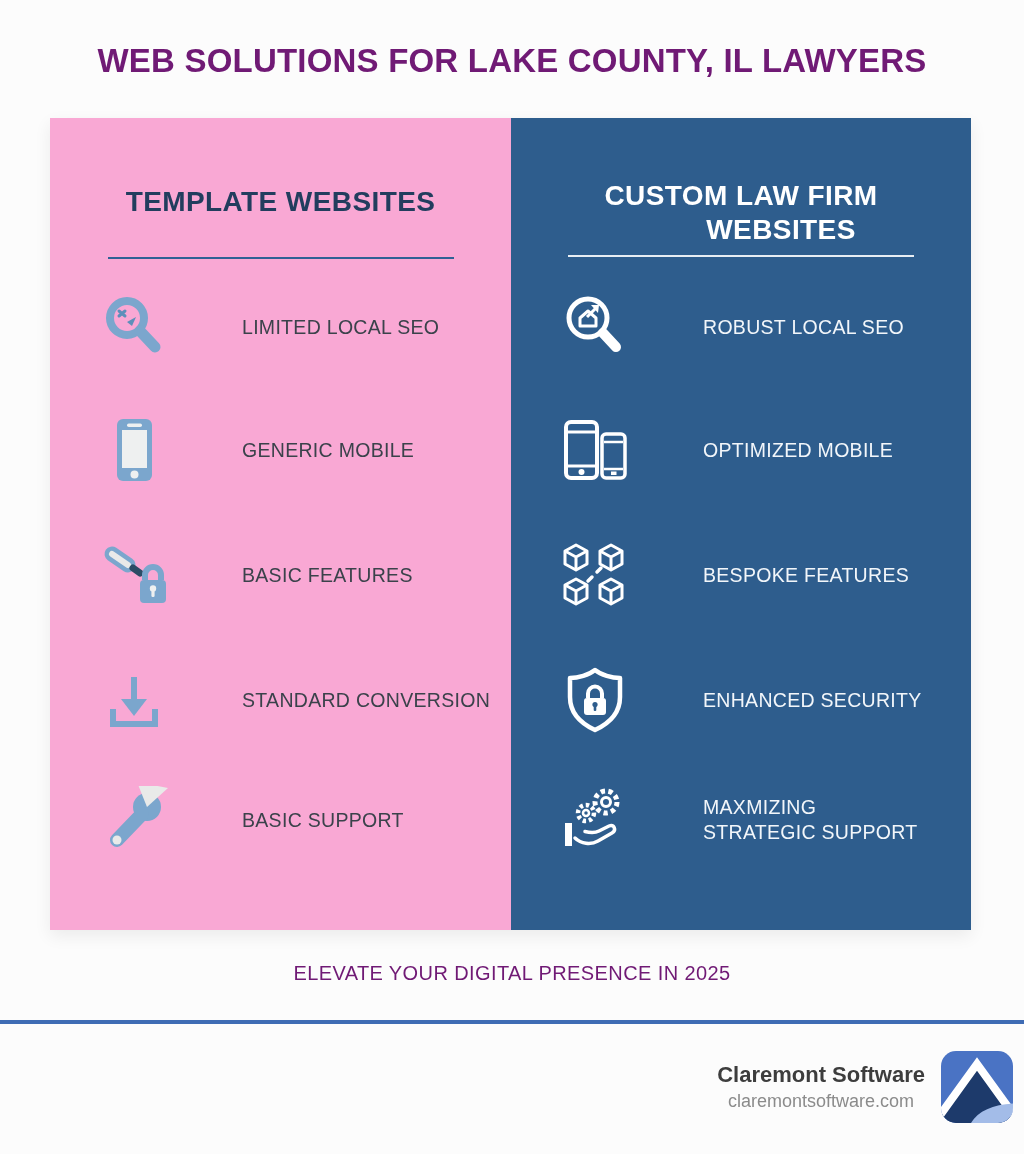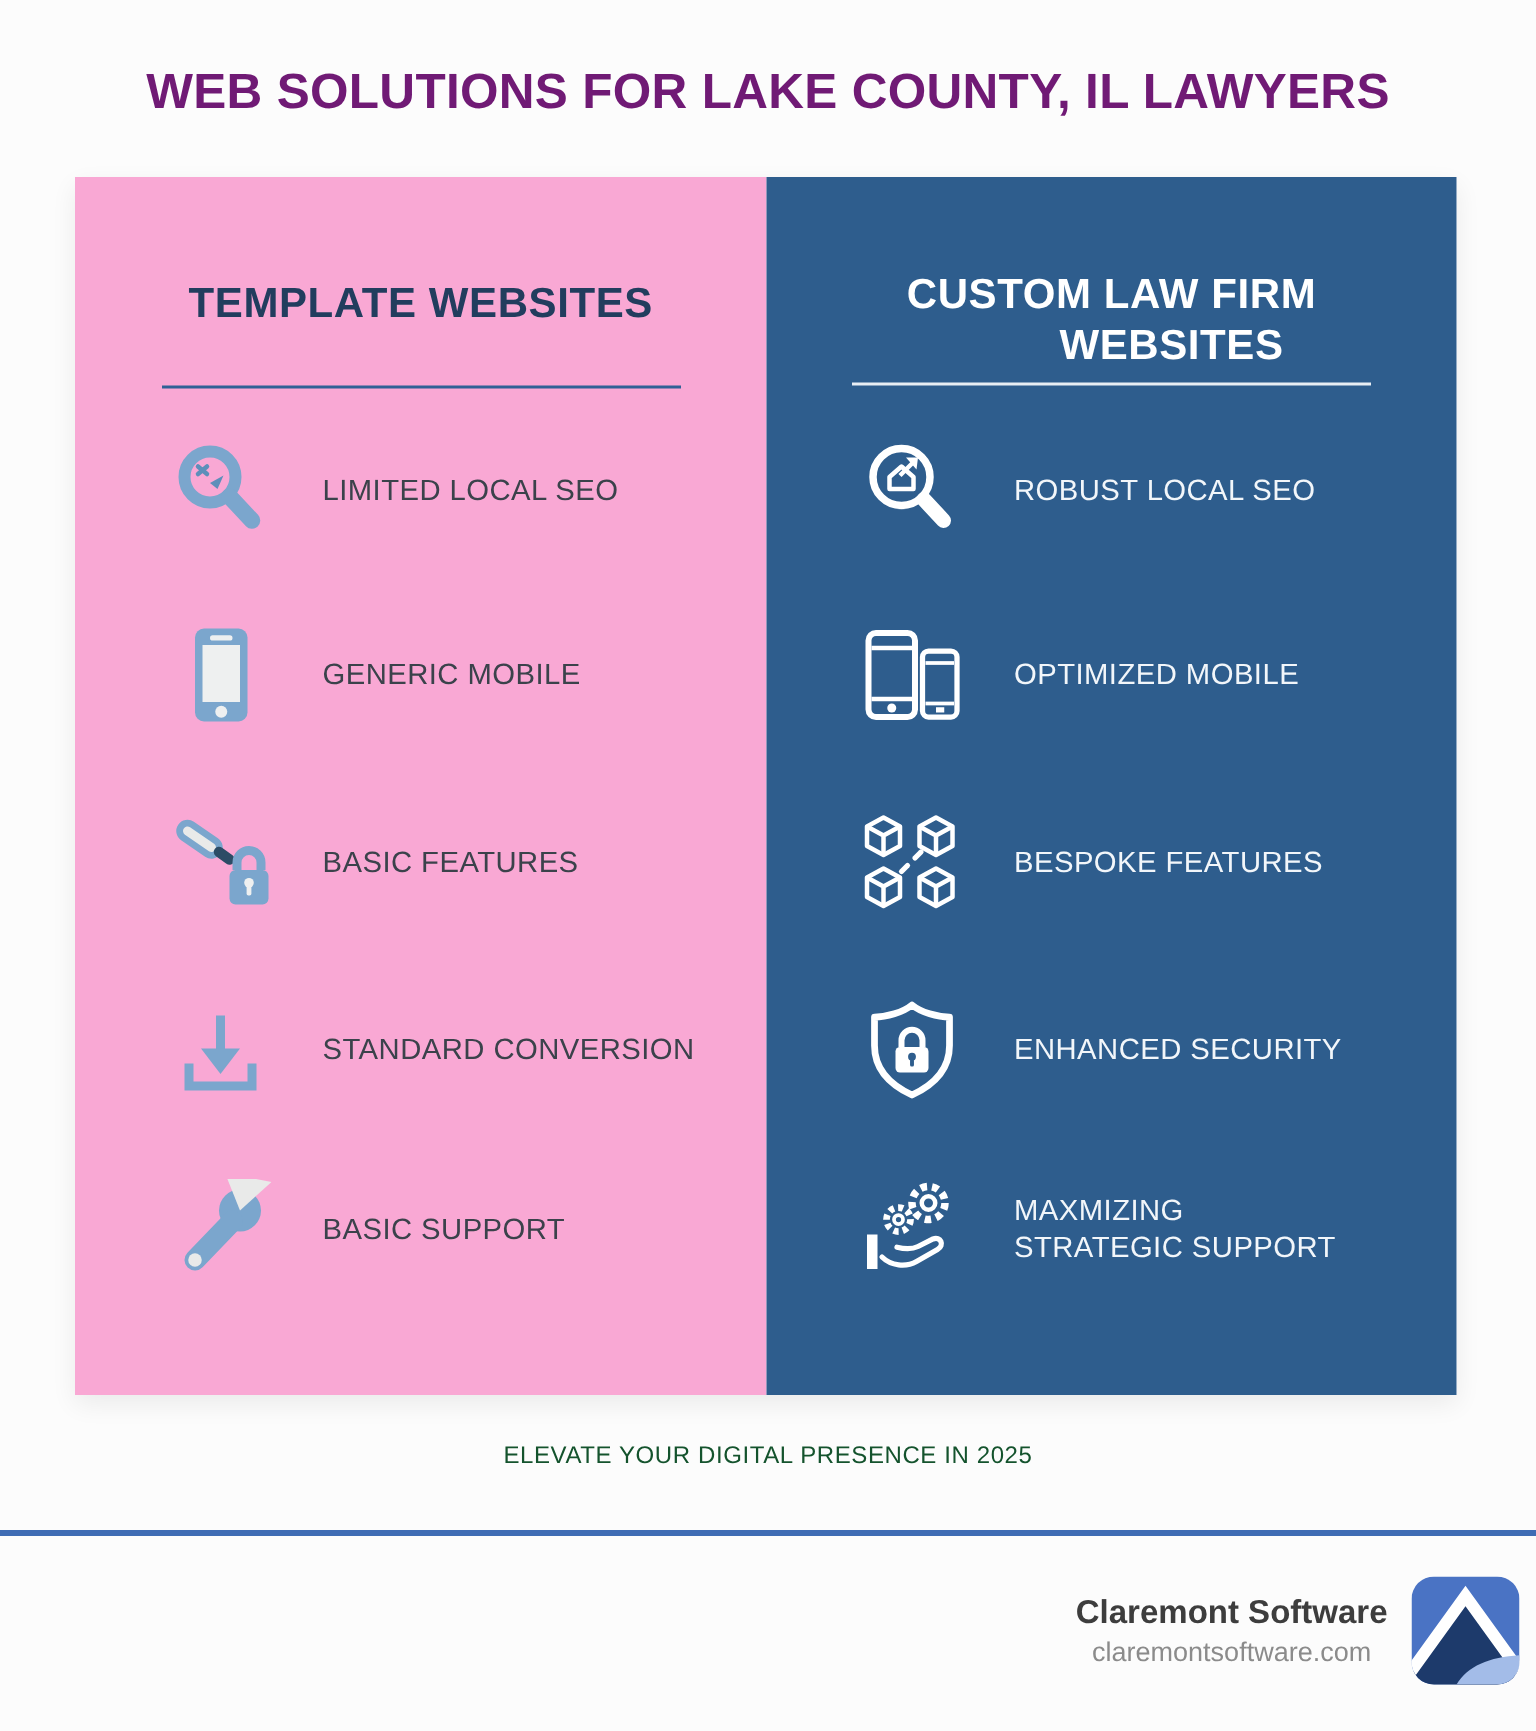--- a/index.html
+++ b/index.html
@@ -34,39 +34,39 @@
   .hdr-line2 { position:relative; left:40px; }
 
   .underline {
     position:absolute; top:139px; left:50%; transform:translateX(-50%);
     width:346px; height:2px;
   }
   .panel-left  .underline { background:#2f6195; }
   .panel-right .underline { background:#e8eef4; top:137px; }
 
   .item {
-    position:absolute; left:63px; height:68px;
-    display:flex; align-items:center;
+    position:absolute; left:50px; height:68px;
+    display:flex; align-items:center;gap:40px;
   }
   .item .icon { width:68px; height:68px; flex:0 0 68px; }
   .item .text {
     margin-left:34px;
     display:flex; flex-direction:column; justify-content:center;
     font-size:19.5px; letter-spacing:0.3px; line-height:25px;
   }
   .panel-left  .item .text { color:#3b424b; }
   .panel-right .item .text { color:#f2f6fa; }
   .sublabel:empty { display:none; }
 
   .row1 { top:175px; } .row2 { top:298px; } .row3 { top:423px; }
   .row4 { top:548px; } .row5 { top:668px; }
 
   .tagline {
     position:absolute; top:962px; left:0; width:100%;
-    text-align:center; font-size:16px; letter-spacing:0.4px; color:#14532d;
+    text-align:center; font-size:20px; letter-spacing:0.4px; color:#701a75;
   }
   .divider {
     position:absolute; top:1020px; left:0; width:100%; height:4px;
     background:#3f6cb4;
   }
   .footer {
     position:absolute; top:1051px; right:11px;
     display:flex; align-items:center; gap:16px;
   }
   .footer-text { text-align:right; }

